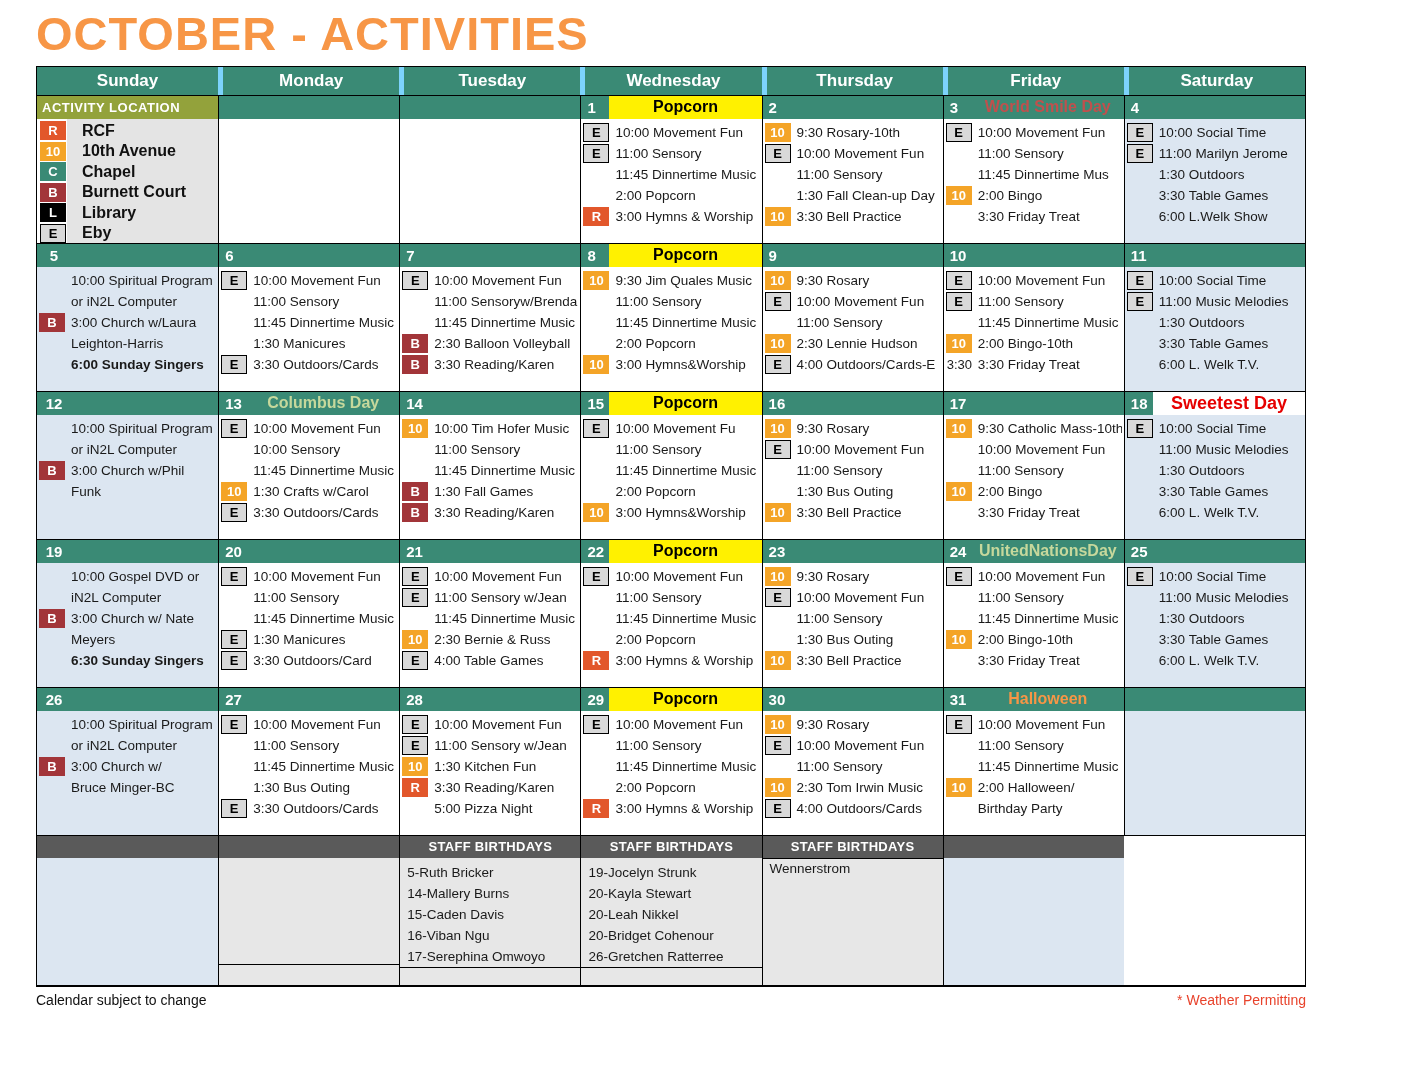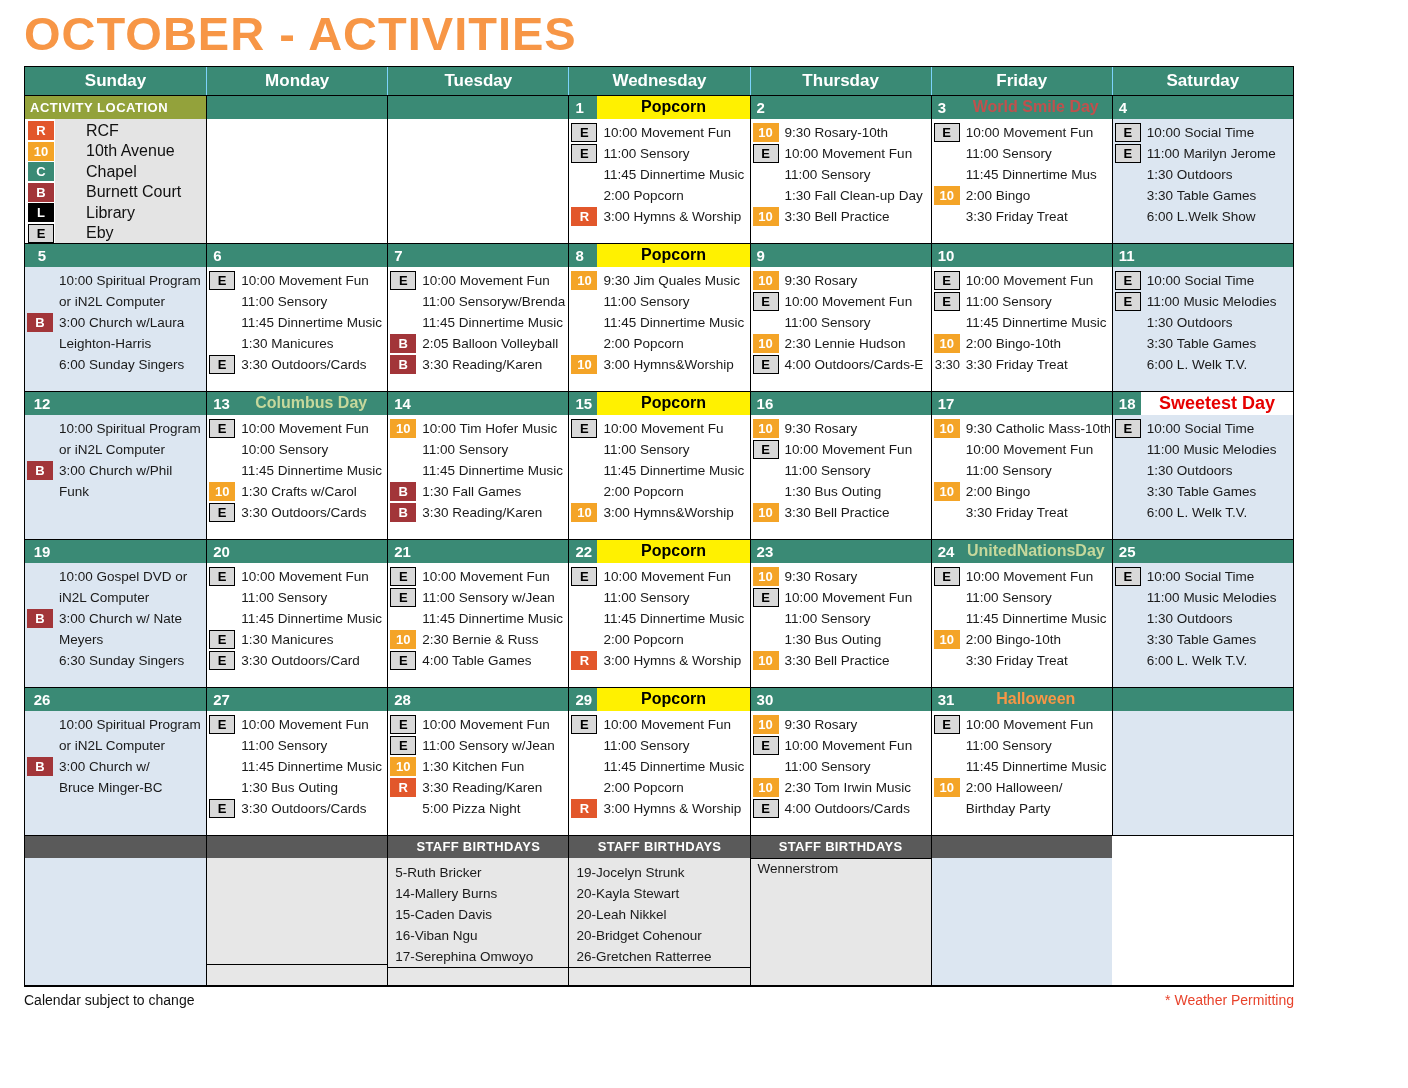--- a/index.html
+++ b/index.html
@@ -6,26 +6,26 @@
     --title:#F79646; --teal:#3A8A75; --legend-olive:#93A23B;
     --code-r:#E2572B; --code-10:#F4A427; --code-c:#3A8A75; --code-b:#A23539;
     --code-l:#000000; --code-e-bg:#D9D9D9; --popcorn-yellow:#FFF100;
     --weekend-bg:#DCE6F1; --birthday-bg:#E7E7E7; --birthday-bar:#5A5A5A;
     --holiday-red:#C0504D; --holiday-bright-red:#E60000; --holiday-pale-green:#C6D89C;
     --holiday-orange:#F79646; --footer-red:#E8432C;
   }
   *{box-sizing:border-box; margin:0; padding:0;}
   html,body{background:#fff;}
   body{width:1408px; height:1088px; font-family:"Liberation Sans", sans-serif; overflow:hidden;}
-  .page{padding:8px 0 0 24px;}
+  .page{padding:8px 0 0 36px;}
   .title{color:var(--title); font-size:47px; font-weight:800; letter-spacing:1px; margin-bottom:6px; line-height:1.1;}
   .cal{width:1270px; border:1px solid #000; background:#fff;}
   .hdr-row, .week-row, .bday-row{display:grid; grid-template-columns:repeat(7,1fr);}
   .hdr-row{height:29px; background:var(--teal); border-bottom:1px solid #000;}
-  .day-header{color:#fff; font-weight:bold; font-size:17px; display:flex; align-items:center; justify-content:center; border-left:1px solid #7dd3fc;}
+  .day-header{color:#fff; font-weight:bold; font-size:17px; display:flex; align-items:center; justify-content:center; border-left:5px solid #7dd3fc;}
   .day-header:first-child{border-left:none;}
   .week-row{height:148px; border-bottom:1px solid #000;}
   .day-cell{border-left:1px solid #000; overflow:hidden; display:flex; flex-direction:column;}
   .day-cell:first-child{border-left:none;text-align:center;}
   .bg-white{background:#fff;}
   .bg-blue{background:var(--weekend-bg);}
   .date-bar{height:23px; flex:0 0 23px; background:var(--teal); display:flex; align-items:center;}
   .date-num{width:28px; padding-left:6px; color:#fff; font-weight:bold; font-size:15px;}
   .banner{flex:1; height:100%; display:flex; align-items:center; justify-content:center; font-size:16px; font-weight:bold; white-space:nowrap; overflow:hidden;}
   .banner-popcorn{background:var(--popcorn-yellow); color:#000;}
@@ -38,27 +38,27 @@
   .code{width:26px; flex:0 0 26px; height:19px; margin-right:6px; display:flex; align-items:center; justify-content:center; font-size:13px; font-weight:bold; color:#fff; overflow:hidden;}
   .code-R{background:var(--code-r);}
   .code-10{background:var(--code-10);}
   .code-C{background:var(--code-c);}
   .code-B{background:var(--code-b);}
   .code-L{background:var(--code-l);}
   .code-E{background:var(--code-e-bg); color:#000; border:1px solid #000;}
   .code-none{background:transparent;}
   .code-plain{background:transparent; color:#1a1a1a; font-weight:normal; justify-content:flex-start; padding-left:1px;}
   .ev-text{font-size:13.5px; color:#1a1a1a;}
-  .ev-text.bold{font-weight:normal;}
+  .ev-text.bold{font-weight:bold;}
   
   .legend-header{height:23px; flex:0 0 23px; background:var(--legend-olive); color:#fff; font-weight:bold; font-size:13px; display:flex; align-items:center; padding-left:5px; letter-spacing:.5px;}
   .legend-body{flex:1; position:relative; background:#fff; padding-top:2px;}
   .legend-body::before{content:""; position:absolute; left:30px; right:0; top:0; bottom:0; background:#E4E4E4;}
   .legend-row{position:relative; display:flex; align-items:center; height:20.5px; padding-left:3px;}
-  .legend-label{font-size:16px; color:#111; margin-left:26px;}
+  .legend-label{font-size:16px; color:#111; margin-left:10px;font-weight:bold;}
   
   .bday-row{height:150px; border-bottom:1px solid #000;}
   .bday-cell{border-left:1px solid #000; display:flex; flex-direction:column; overflow:hidden;}
   .bday-cell:first-child{border-left:none;}
   .bday-header{height:22px; flex:0 0 22px; background:var(--birthday-bar); color:#fff; font-weight:bold; font-size:13px; display:flex; align-items:center; justify-content:center; letter-spacing:.3px;}
   .bday-body{flex:1; padding:4px 0 0 7px;}
   .bday-name{font-size:13.5px; color:#1a1a1a; line-height:21px; white-space:nowrap; overflow:hidden;}
   .bday-strip{height:21px; flex:0 0 21px; border-top:1px solid #000; font-size:13.5px; color:#1a1a1a; padding-left:7px; display:flex; align-items:center;}
   .bday-cell.bg-blue .bday-strip{border-top:none;}
   
@@ -302,21 +302,21 @@
               <div class="ev">
                 <span class="code code-none"></span>
                 <span class="ev-text">11:00 Sensoryw/Brenda</span>
               </div>
               <div class="ev">
                 <span class="code code-none"></span>
                 <span class="ev-text">11:45 Dinnertime Music</span>
               </div>
               <div class="ev">
                 <span class="code code-B">B</span>
-                <span class="ev-text">2:05 Balloon Volleyball</span>
+                <span class="ev-text">2:30 Balloon Volleyball</span>
               </div>
               <div class="ev">
                 <span class="code code-B">B</span>
                 <span class="ev-text">3:30 Reading/Karen</span>
               </div>
             </div>
           </div>
           <div class="day-cell bg-white">
             <div class="date-bar">
               <span class="date-num">8</span>

